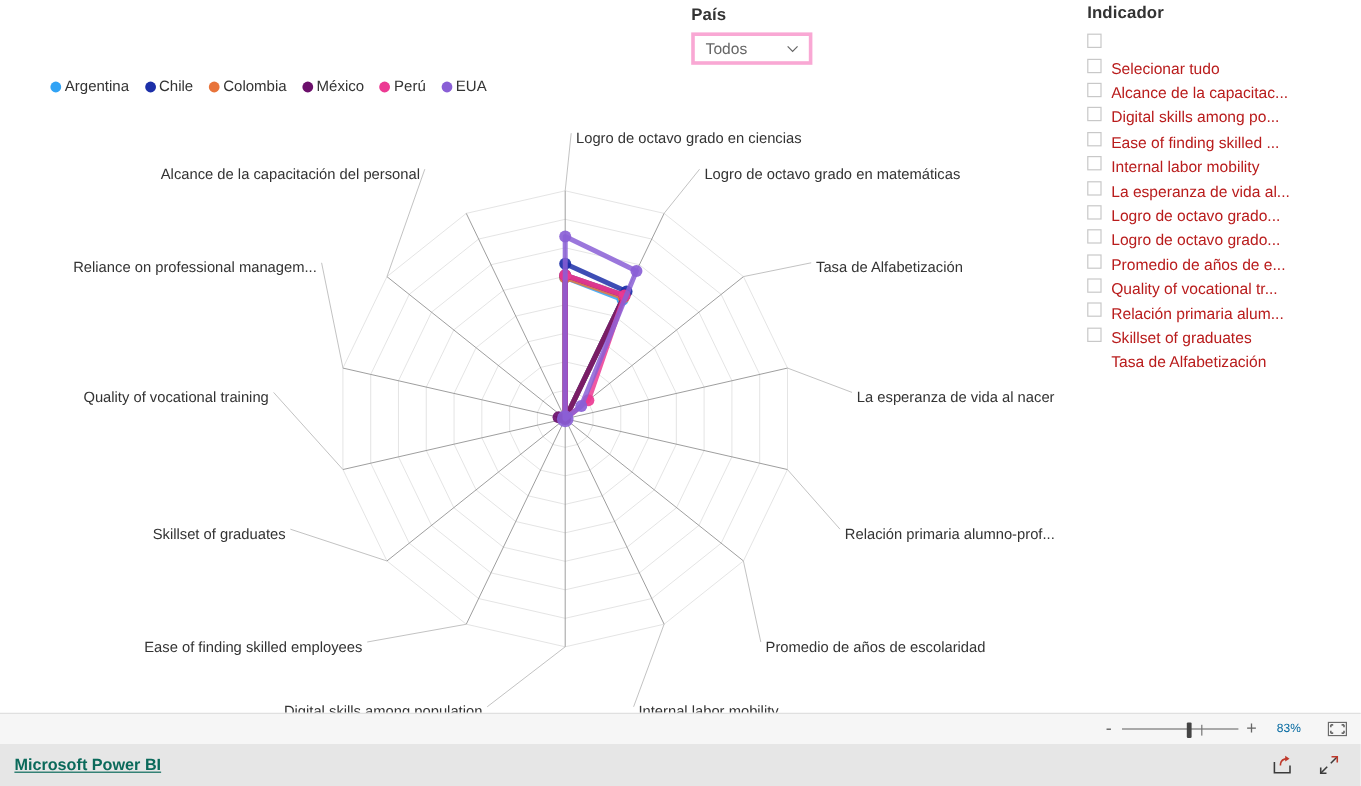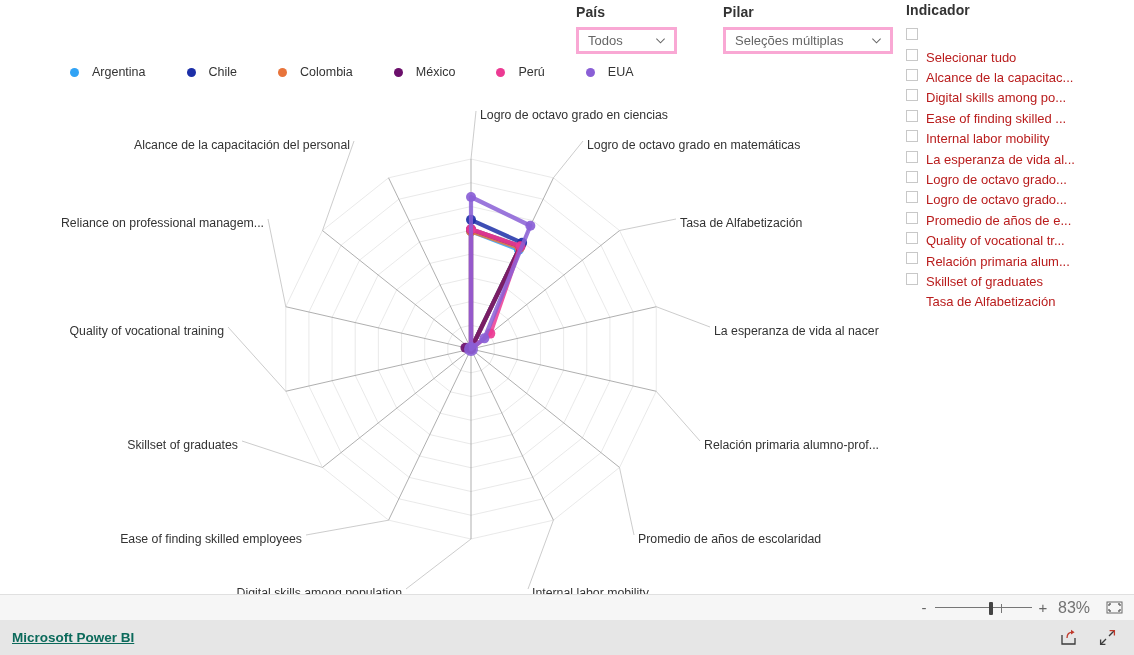--- a/index.html
+++ b/index.html
@@ -19,21 +19,21 @@
     background: #ffffff;
     overflow: hidden;
   }
 
   
   #legend {
     position: absolute; left: 42px; top: 66px;
     display: flex; align-items: center; gap: 13px;
     white-space: nowrap;
   }
-  .legend-item { display: flex; align-items: center; gap: 13px; margin-left: 28px; }
+  .legend-item { display: flex; align-items: center; gap: 3px; }
   .legend-dot { width: 9px; height: 9px; border-radius: 50%; display: block; }
   .legend-label { font-size: 12.5px; color: #333333; line-height: 1; }
 
   
   .slicer { position: absolute; }
   .slicer-title {
     font-size: 14px; color: #333333; font-weight: bold;
     margin-bottom: 7px; letter-spacing: .1px;
   }
   .slicer-box {
@@ -98,21 +98,21 @@
     position: absolute; left: 0; right: 0; top: 6.5px; height: 1px; background: #767676;
   }
   .zoom-track .thumb {
     position: absolute; left: 54px; top: 1px; width: 4px; height: 13px;
     background: #444; border-radius: 1px;
   }
   .zoom-track .tick {
     position: absolute; left: 66px; top: 3px; width: 1px; height: 9px; background: #767676;
   }
   .zoom-pct {
-    font-size: 16px; color: #737373; width: 44px; text-align: center; user-select: none;
+    font-size: 10px; color: #0369a1; width: 44px; text-align: center; user-select: none;
   }
   .fit-btn {
     width: 20px; height: 16px; margin-left: 8px; cursor: pointer;
     display: flex; align-items: center; justify-content: center;
   }
 
   
   #footer {
     position: absolute; left: 0; top: 620px; width: 1134px; height: 35px;
     background: #e6e6e6; display: flex; align-items: center;
@@ -166,31 +166,20 @@
       <div class="slicer-box">
         <span class="slicer-value">Todos</span>
         <span class="chev">
           <svg viewBox="0 0 12 12">
               <path d="M1.5 4 L6 8.5 L10.5 4" fill="none" stroke="#666" stroke-width="1.1"></path>
             </svg>
         </span>
       </div>
     </div>
 
-    <div class="slicer" id="slicer-pilar">
-      <div class="slicer-title">Pilar</div>
-      <div class="slicer-box">
-        <span class="slicer-value">Seleções múltiplas</span>
-        <span class="chev">
-          <svg viewBox="0 0 12 12">
-              <path d="M1.5 4 L6 8.5 L10.5 4" fill="none" stroke="#666" stroke-width="1.1"></path>
-            </svg>
-        </span>
-      </div>
-    </div>
 
     <div id="indicador">
       <div class="slicer-title">Indicador</div>
       <div id="indicador-list">
           <div class="chk-row">
             <span class="chk-box"></span>
             <span class="chk-label">Selecionar tudo</span>
           </div>
           <div class="chk-row">
             <span class="chk-box"></span>

